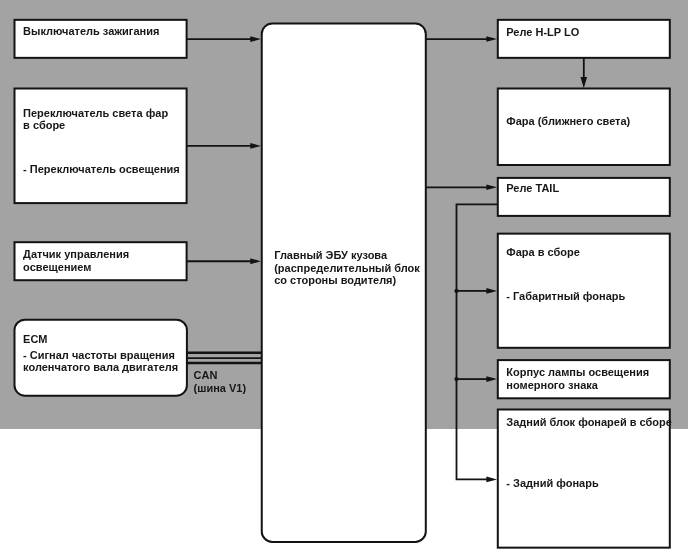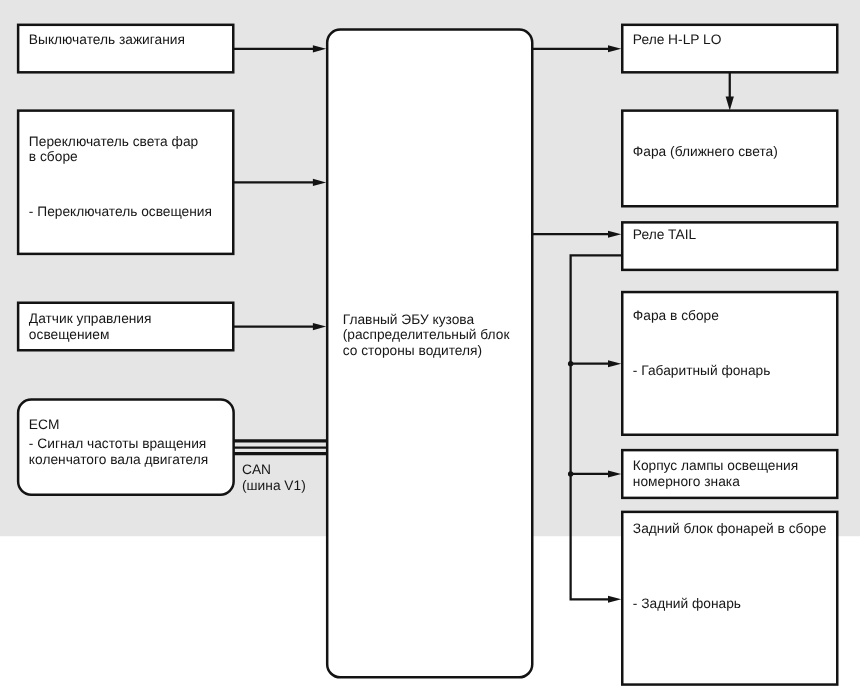--- a/index.html
+++ b/index.html
@@ -1,20 +1,20 @@
 <!DOCTYPE html>
 <html><head>
 <meta charset="utf-8">
 <title>Diagram</title>
 <style>
   html,body{margin:0;padding:0;background:#ffffff;}
   #diagram svg text{will-change:transform;}
   body{width:688px;height:560px;overflow:hidden;
        font-family:"Liberation Sans",sans-serif;}
-  #diagram{position:relative;width:688px;height:429px;background:#e5e5e5;}
+  #diagram{position:relative;width:688px;height:429px;background:#a3a3a3;font-weight:bold;}
   #diagram svg{position:absolute;left:0;top:0;width:688px;height:560px;}
   .blk{fill:#ffffff;stroke:#131313;stroke-width:2;}
   .rnd{fill:#ffffff;stroke:#131313;stroke-width:2;}
   .ln{stroke:#131313;stroke-width:1.8;fill:none;stroke-linecap:butt;}
   .can{stroke:#131313;fill:none;stroke-linecap:butt;}
   .ahead{fill:#131313;stroke:none;}
   .dot{fill:#131313;stroke:none;}
   text{font-family:"Liberation Sans",sans-serif;font-size:11px;fill:#171717;
        white-space:pre;}
 </style>

